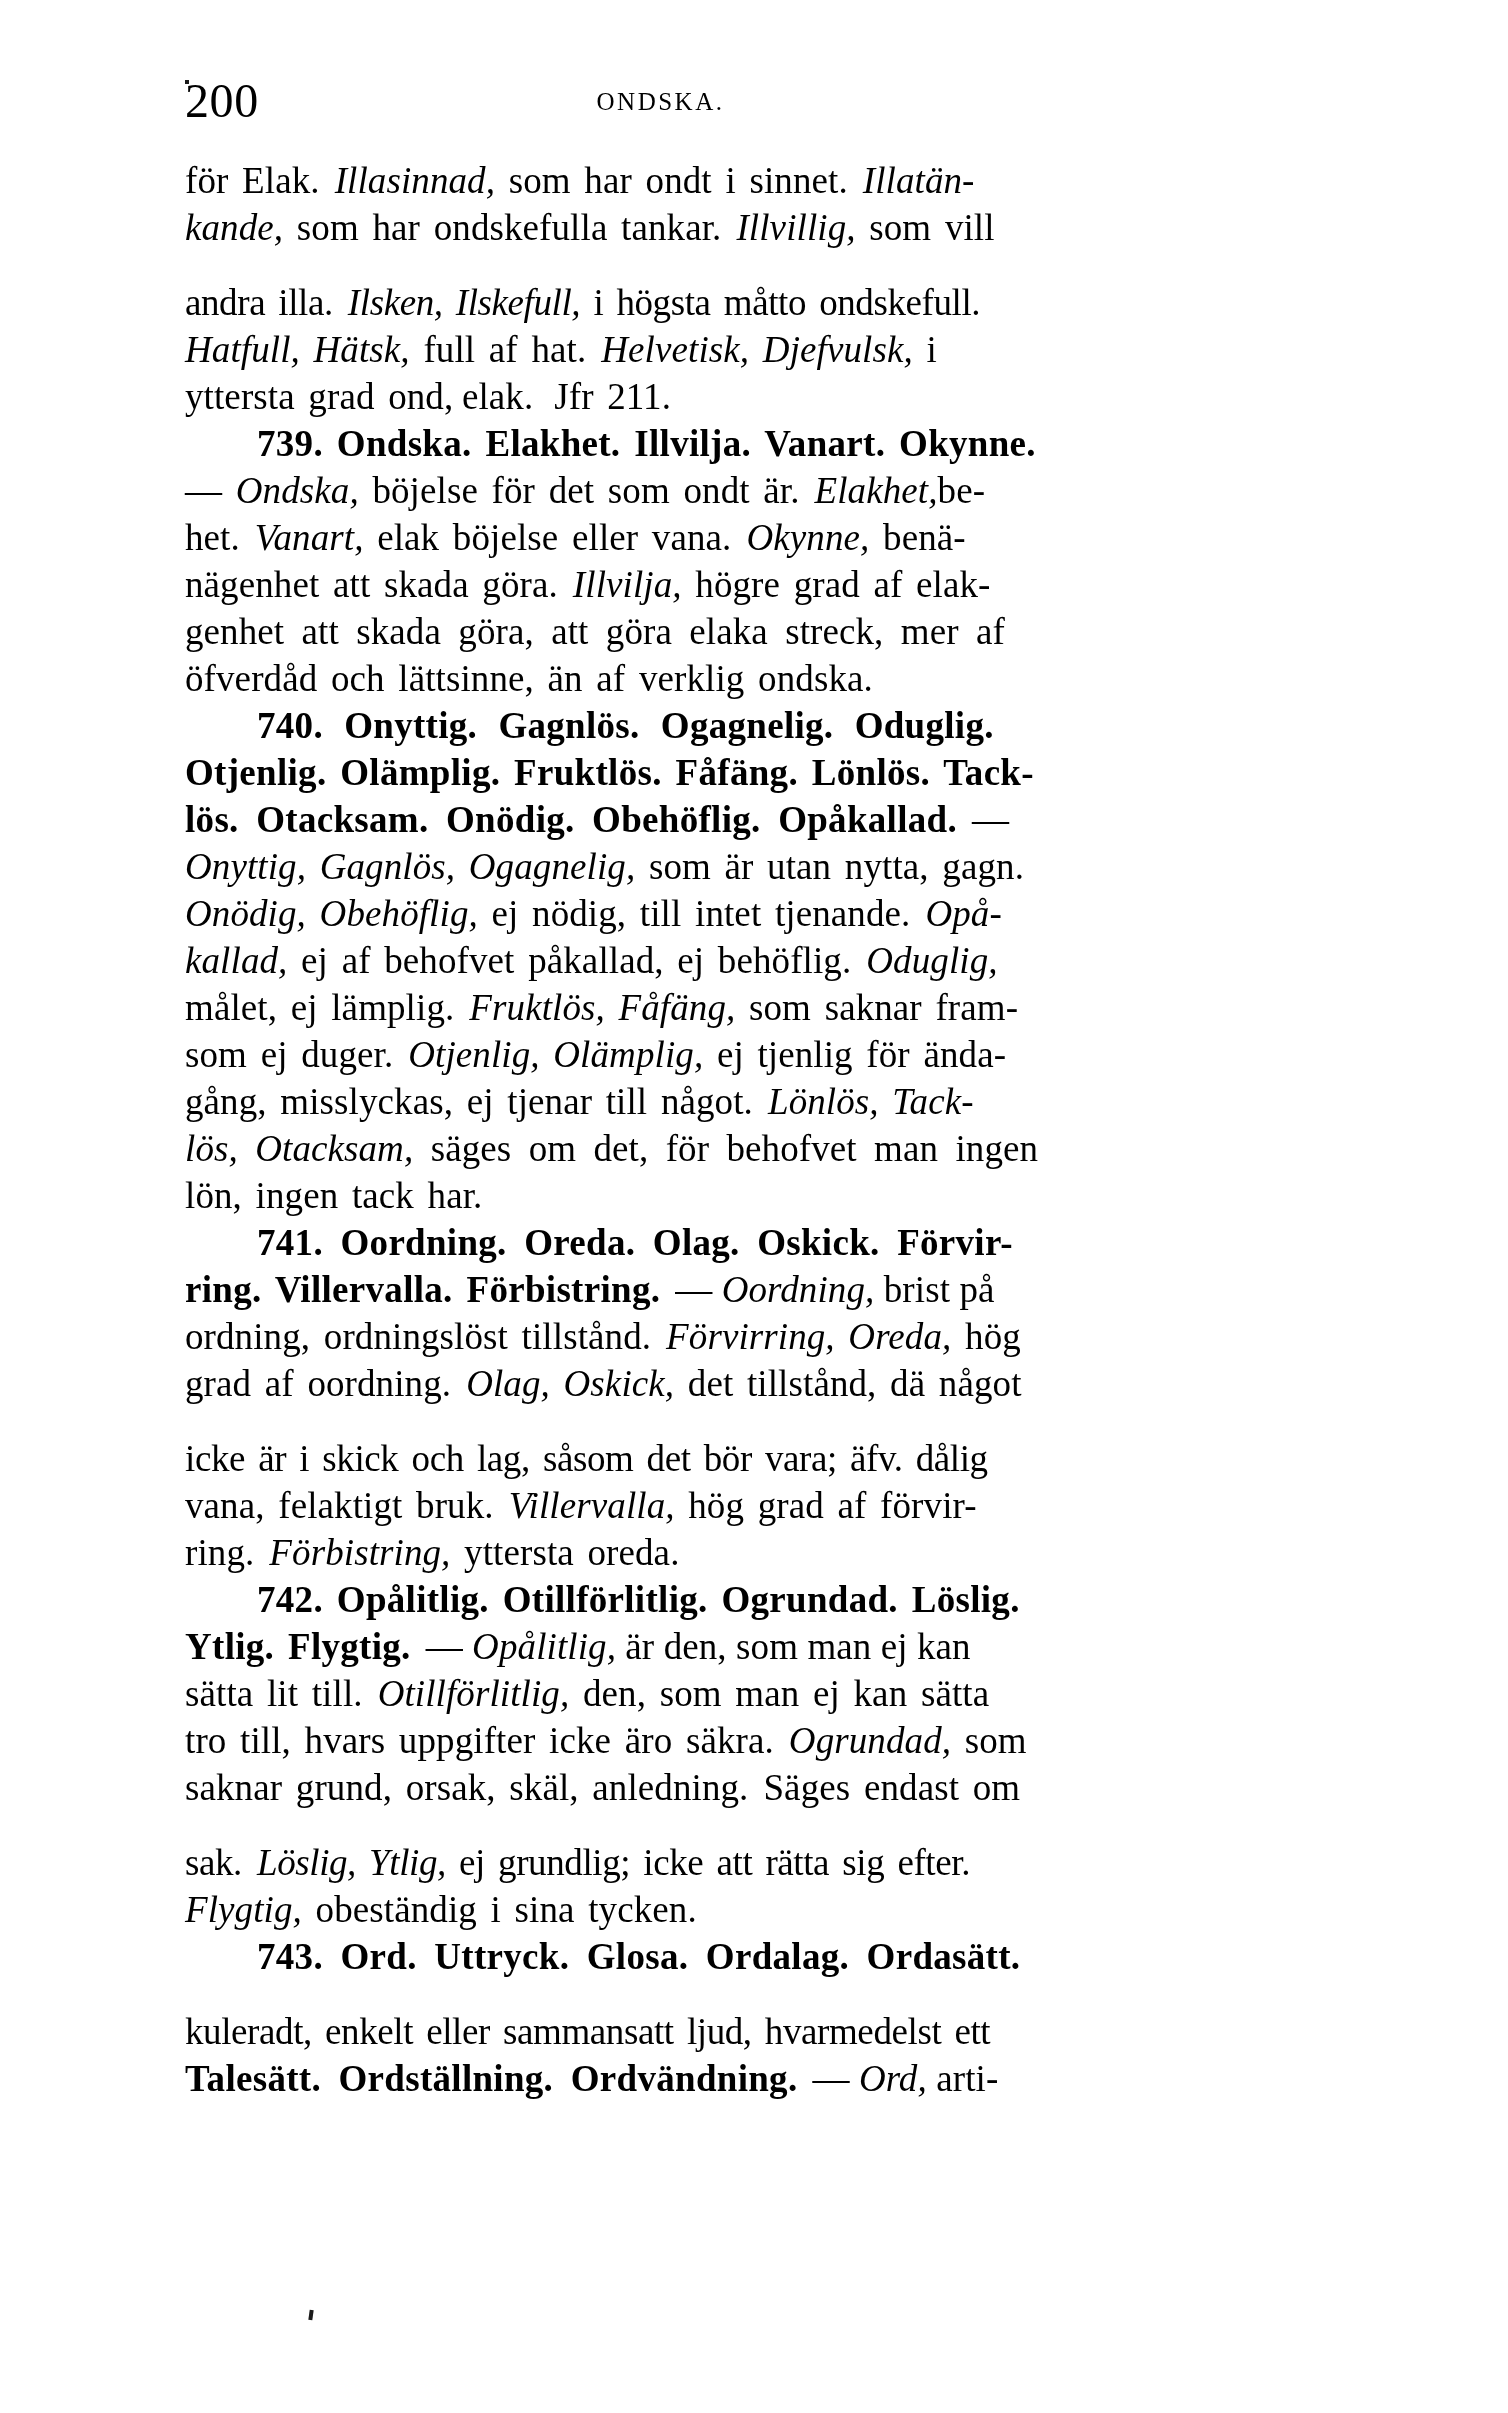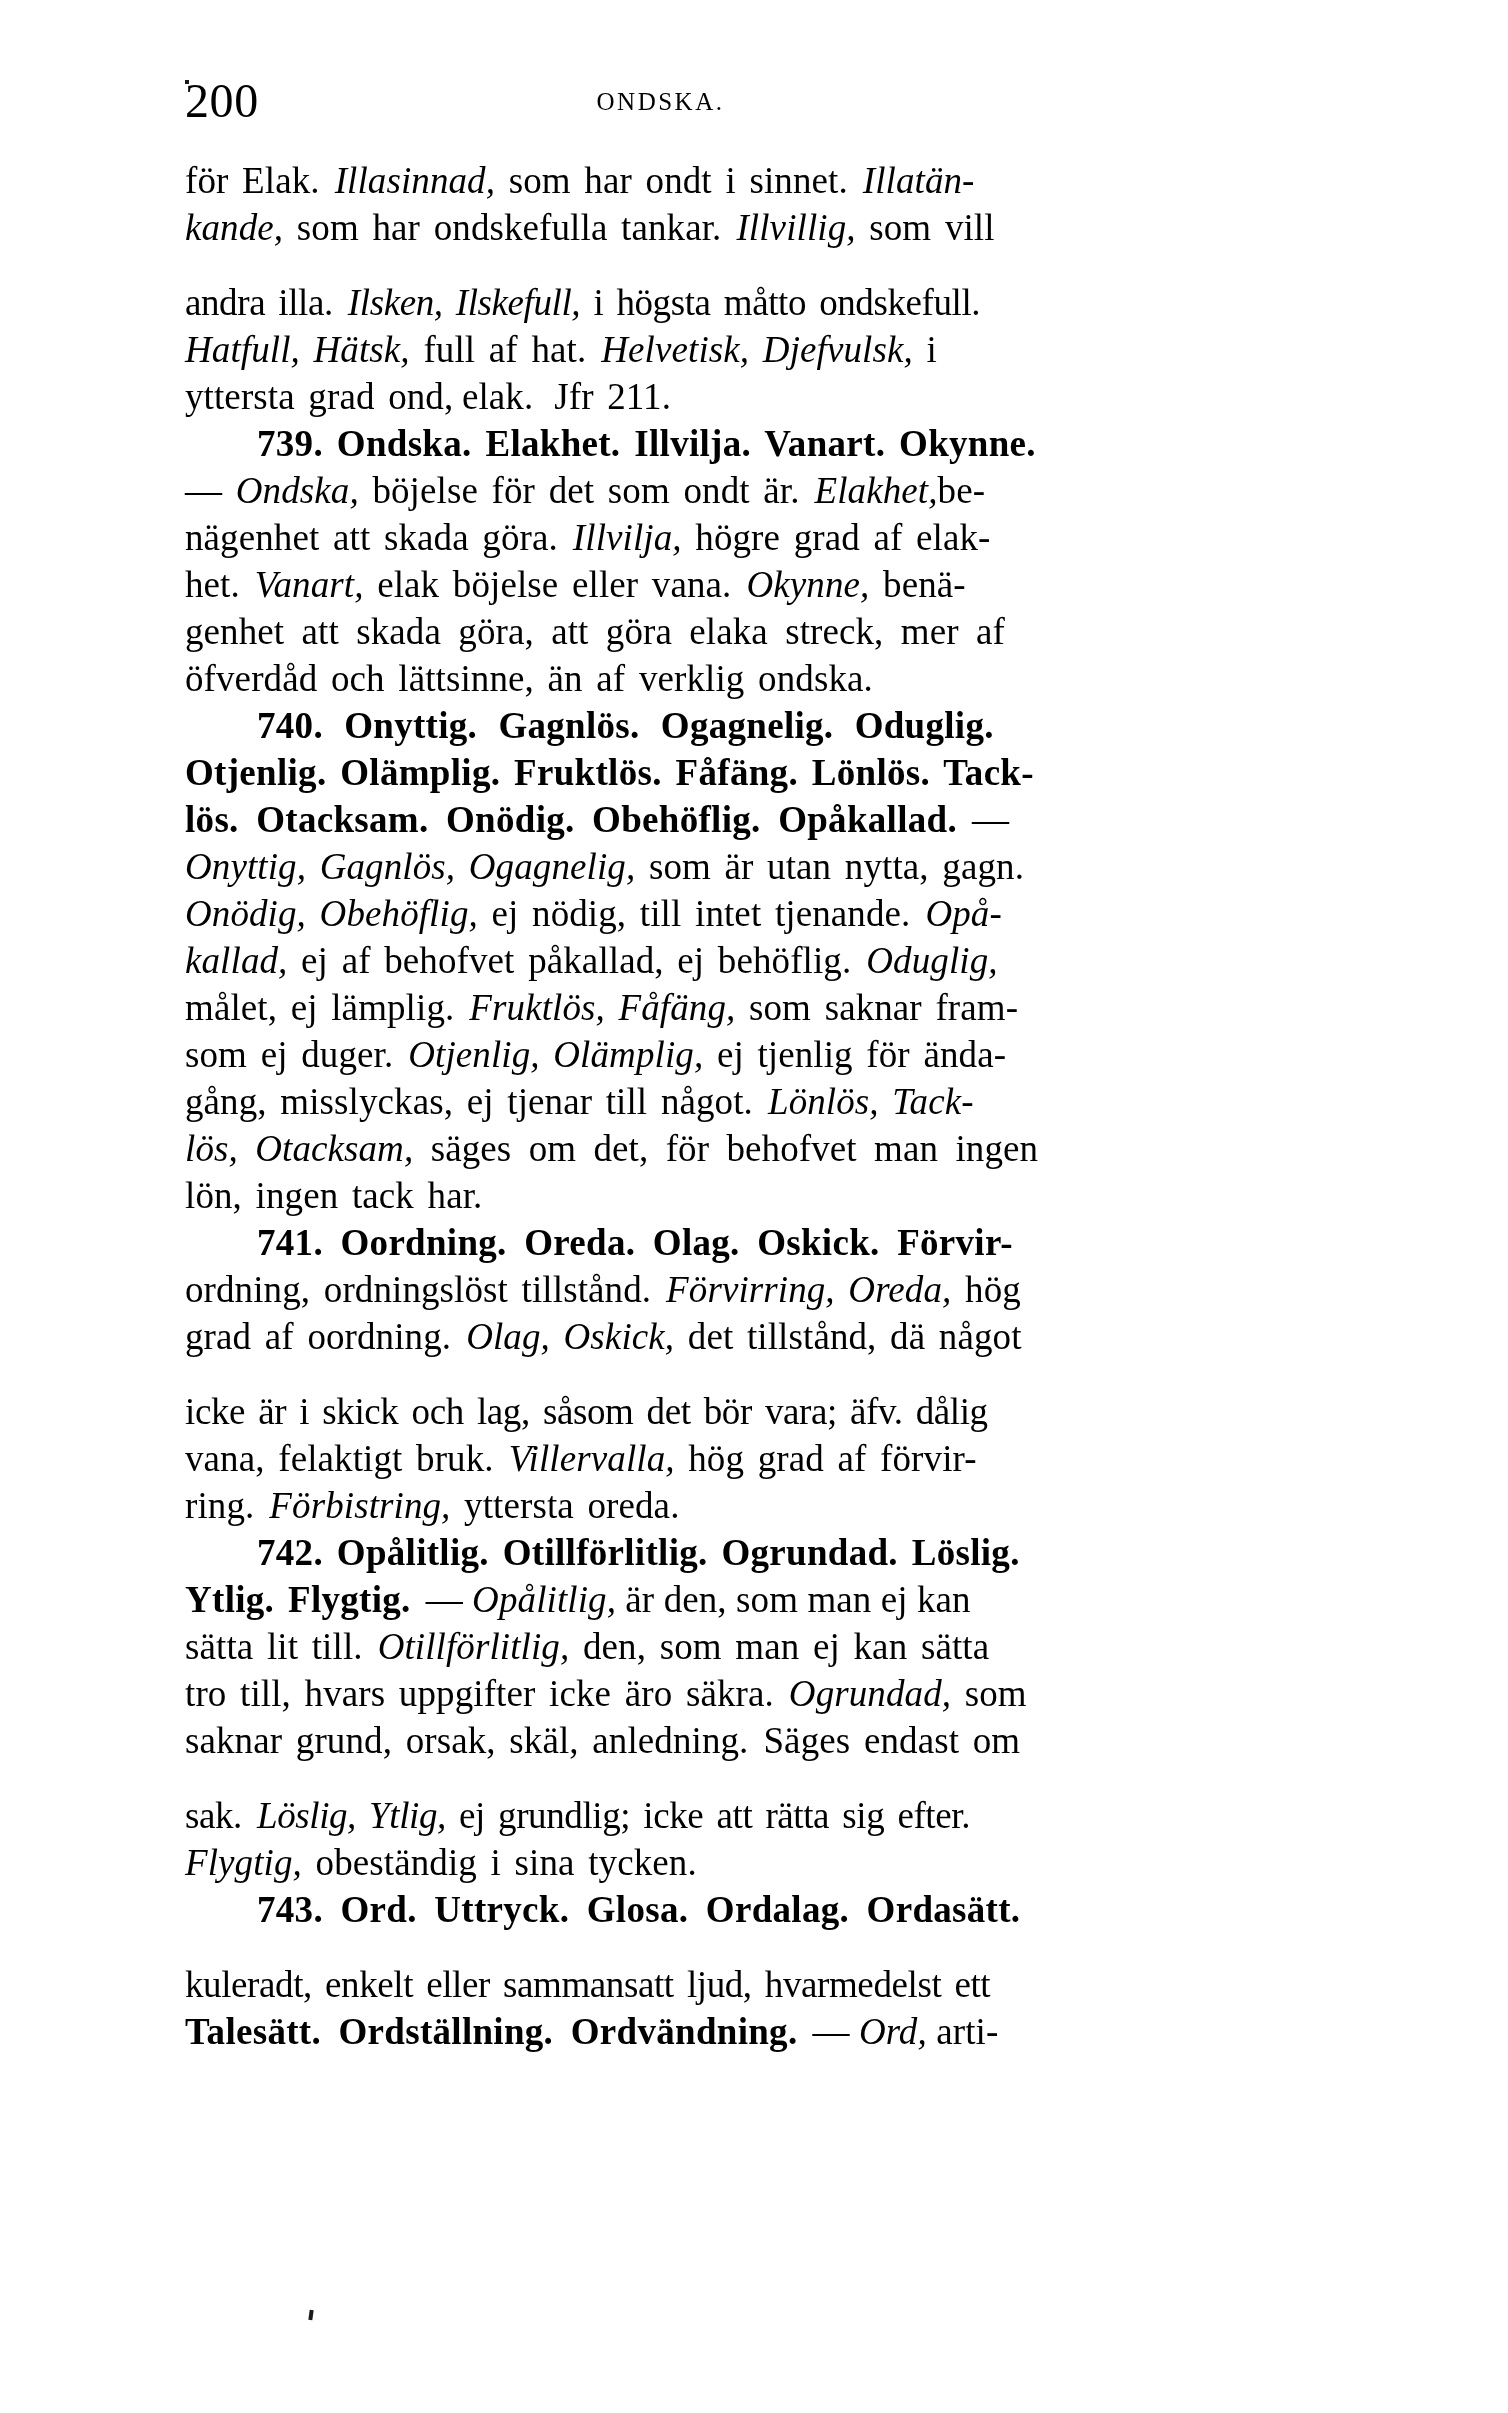--- a/index.html
+++ b/index.html
@@ -160,30 +160,30 @@
       <b class="w2">739. Ondska. Elakhet. Illvilja. Vanart. Okynne.</b>
     </div>
 
     <div class="ln w2">
       <span class="seg">—</span>
       <i>Ondska,</i>
       <span class="seg">böjelse för det som ondt är.</span><span class="gap-md"></span><i>Elakhet,</i><span class="seg">be-</span>
     </div>
 
     <div class="ln w2">
-      <span class="seg">nägenhet att skada göra.</span><span class="gap-md"></span><i>Illvilja,</i>
-      <span class="seg">högre grad af elak-</span>
-    </div>
-
-    <div class="ln w2">
       <span class="seg">het.</span><span class="gap-md"></span><i>Vanart,</i>
       <span class="seg">elak böjelse eller vana.</span><span class="gap-md"></span><i>Okynne,</i>
       <span class="seg">benä-</span>
     </div>
 
+    <div class="ln w2">
+      <span class="seg">nägenhet att skada göra.</span><span class="gap-md"></span><i>Illvilja,</i>
+      <span class="seg">högre grad af elak-</span>
+    </div>
+
     <div class="ln w3">
       <span class="seg">genhet att skada göra, att göra elaka streck, mer af</span>
     </div>
 
     <div class="ln w2">
       <span class="seg">öfverdåd och lättsinne, än af verklig ondska.</span>
     </div>
 
     <div class="ln indent">
       <b class="w4">740. Onyttig. Gagnlös. Ogagnelig. Oduglig.</b>
@@ -232,20 +232,25 @@
     </div>
 
     <div class="ln w2">
       <span class="seg">lön, ingen tack har.</span>
     </div>
 
     <div class="ln indent">
       <b class="w3">741. Oordning. Oreda. Olag. Oskick. Förvir-</b>
     </div>
 
+    <div class="ln">
+      <b class="w2">ring. Villervalla. Förbistring.</b><span class="gap-md"></span><span class="seg">—</span>
+      <i>Oordning,</i>
+      <span class="seg">brist på</span>
+    </div>
 
     <div class="ln w2">
       <span class="seg">ordning, ordningslöst tillstånd.</span><span class="gap-md"></span><i>Förvirring, Oreda,</i>
       <span class="seg">hög</span>
     </div>
 
     <div class="ln w2">
       <span class="seg">grad af oordning.</span><span class="gap-md"></span><i>Olag, Oskick,</i>
       <span class="seg">det tillstånd, dä något</span>
     </div>

